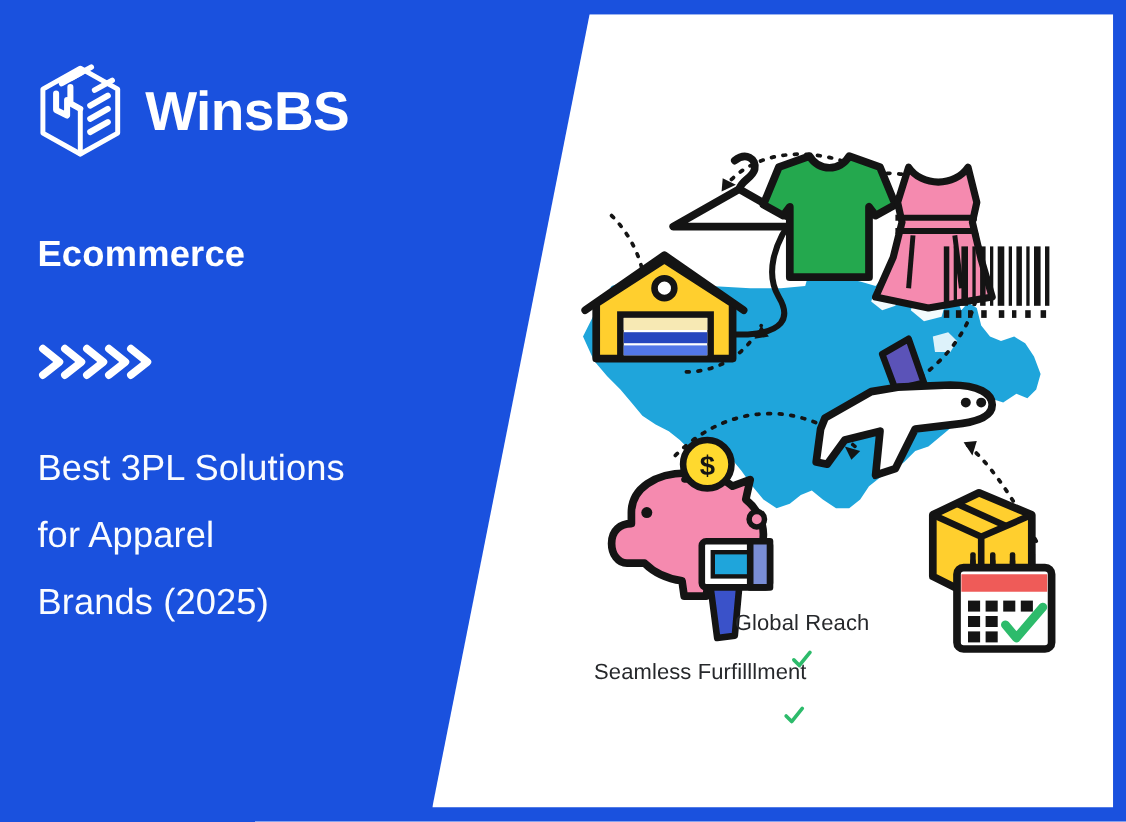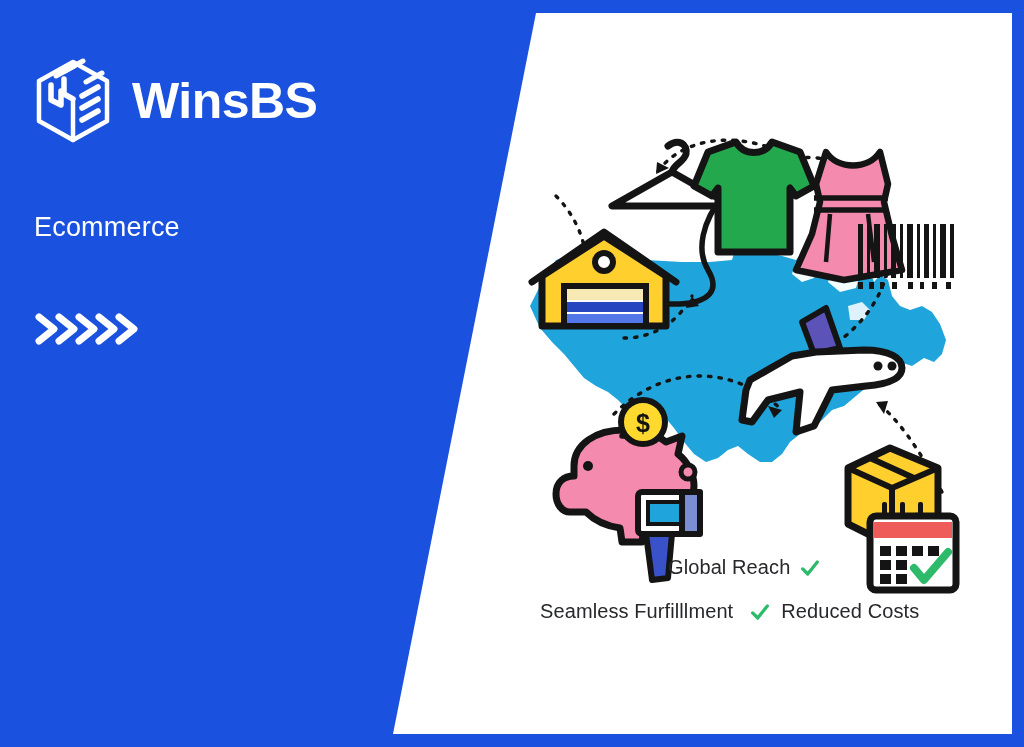--- a/index.html
+++ b/index.html
@@ -40,22 +40,22 @@
     font-weight: bold;
     letter-spacing: -0.5px;
     line-height: 1;
     white-space: nowrap;
   }
 
   .kicker {
     position: absolute;
     left: 34px; top: 212px;
     color: #ffffff;
-    font-size: 27px;
-    font-weight: normal;
+    font-size: 33px;
+    font-weight: bold;
     letter-spacing: 0.2px;
     white-space: nowrap;
   }
 
   .chevrons {
     position: absolute;
     left: 33px; top: 306px;
     width: 120px; height: 46px;
   }
 
@@ -93,21 +93,21 @@
     z-index: 3;
   }
 
   .captions {
     position: absolute;
     left: 520px; top: 556px;
     width: 470px; height: 90px;
     z-index: 4;
     color: #26282b;
   }
-  .cap-row { position: absolute; display: flex; align-items: center; gap: 9px; white-space: nowrap; }
+  .cap-row { position: absolute; display: flex; align-items: center; gap: 9px; white-space: nowrap; flex-direction: column; }
   .cap-row-1 { left: 148px; top: 0px; }
   .cap-row-2 { left: 20px; top: 44px; gap: 16px; align-items: flex-end; }
   .cap-text { font-size: 20px; font-weight: 400; letter-spacing: 0.1px; }
   .cap-check { width: 22px; height: 22px; display: block; flex: none; }
   .cap-pair { display: flex; align-items: center; gap: 10px; }
 </style>
 </head>
 <body>
 
 <div id="poster">
@@ -295,21 +295,20 @@
         <path fill="none" stroke="#2DBB6B" stroke-width="3.6" stroke-linecap="round" stroke-linejoin="round" d="M4 13 L9.5 18.5 L20 5.5"></path>
       </svg>
     </div>
 
     <div class="cap-row cap-row-2">
       <span class="cap-text">Seamless Furfilllment</span>
       <span class="cap-pair">
         <svg class="cap-check" viewBox="0 0 24 24">
           <path fill="none" stroke="#2DBB6B" stroke-width="3.6" stroke-linecap="round" stroke-linejoin="round" d="M4 13 L9.5 18.5 L20 5.5"></path>
         </svg>
-        <span class="cap-text">Reduced Costs</span>
       </span>
     </div>
 
   </div>
 
   <div class="left-col">
 
     <div class="brand-row">
       <svg class="logo-mark" viewBox="0 0 78 86">
 
@@ -336,16 +335,21 @@
     <svg class="chevrons" viewBox="0 0 120 46">
       <g fill="none" stroke="#ffffff" stroke-width="7" stroke-linecap="round" stroke-linejoin="round">
         <path d="M6 11 L21 23 L6 35"></path>
         <path d="M26 11 L41 23 L26 35"></path>
         <path d="M46 11 L61 23 L46 35"></path>
         <path d="M66 11 L81 23 L66 35"></path>
         <path d="M86 11 L101 23 L86 35"></path>
       </g>
     </svg>
 
+    <div class="headline">
+      <span class="hl-line">Best 3PL Solutions</span>
+      <span class="hl-line">for Apparel</span>
+      <span class="hl-line">Brands (2025)</span>
+    </div>
 
   </div>
 
 </div>
 
 </body></html>

